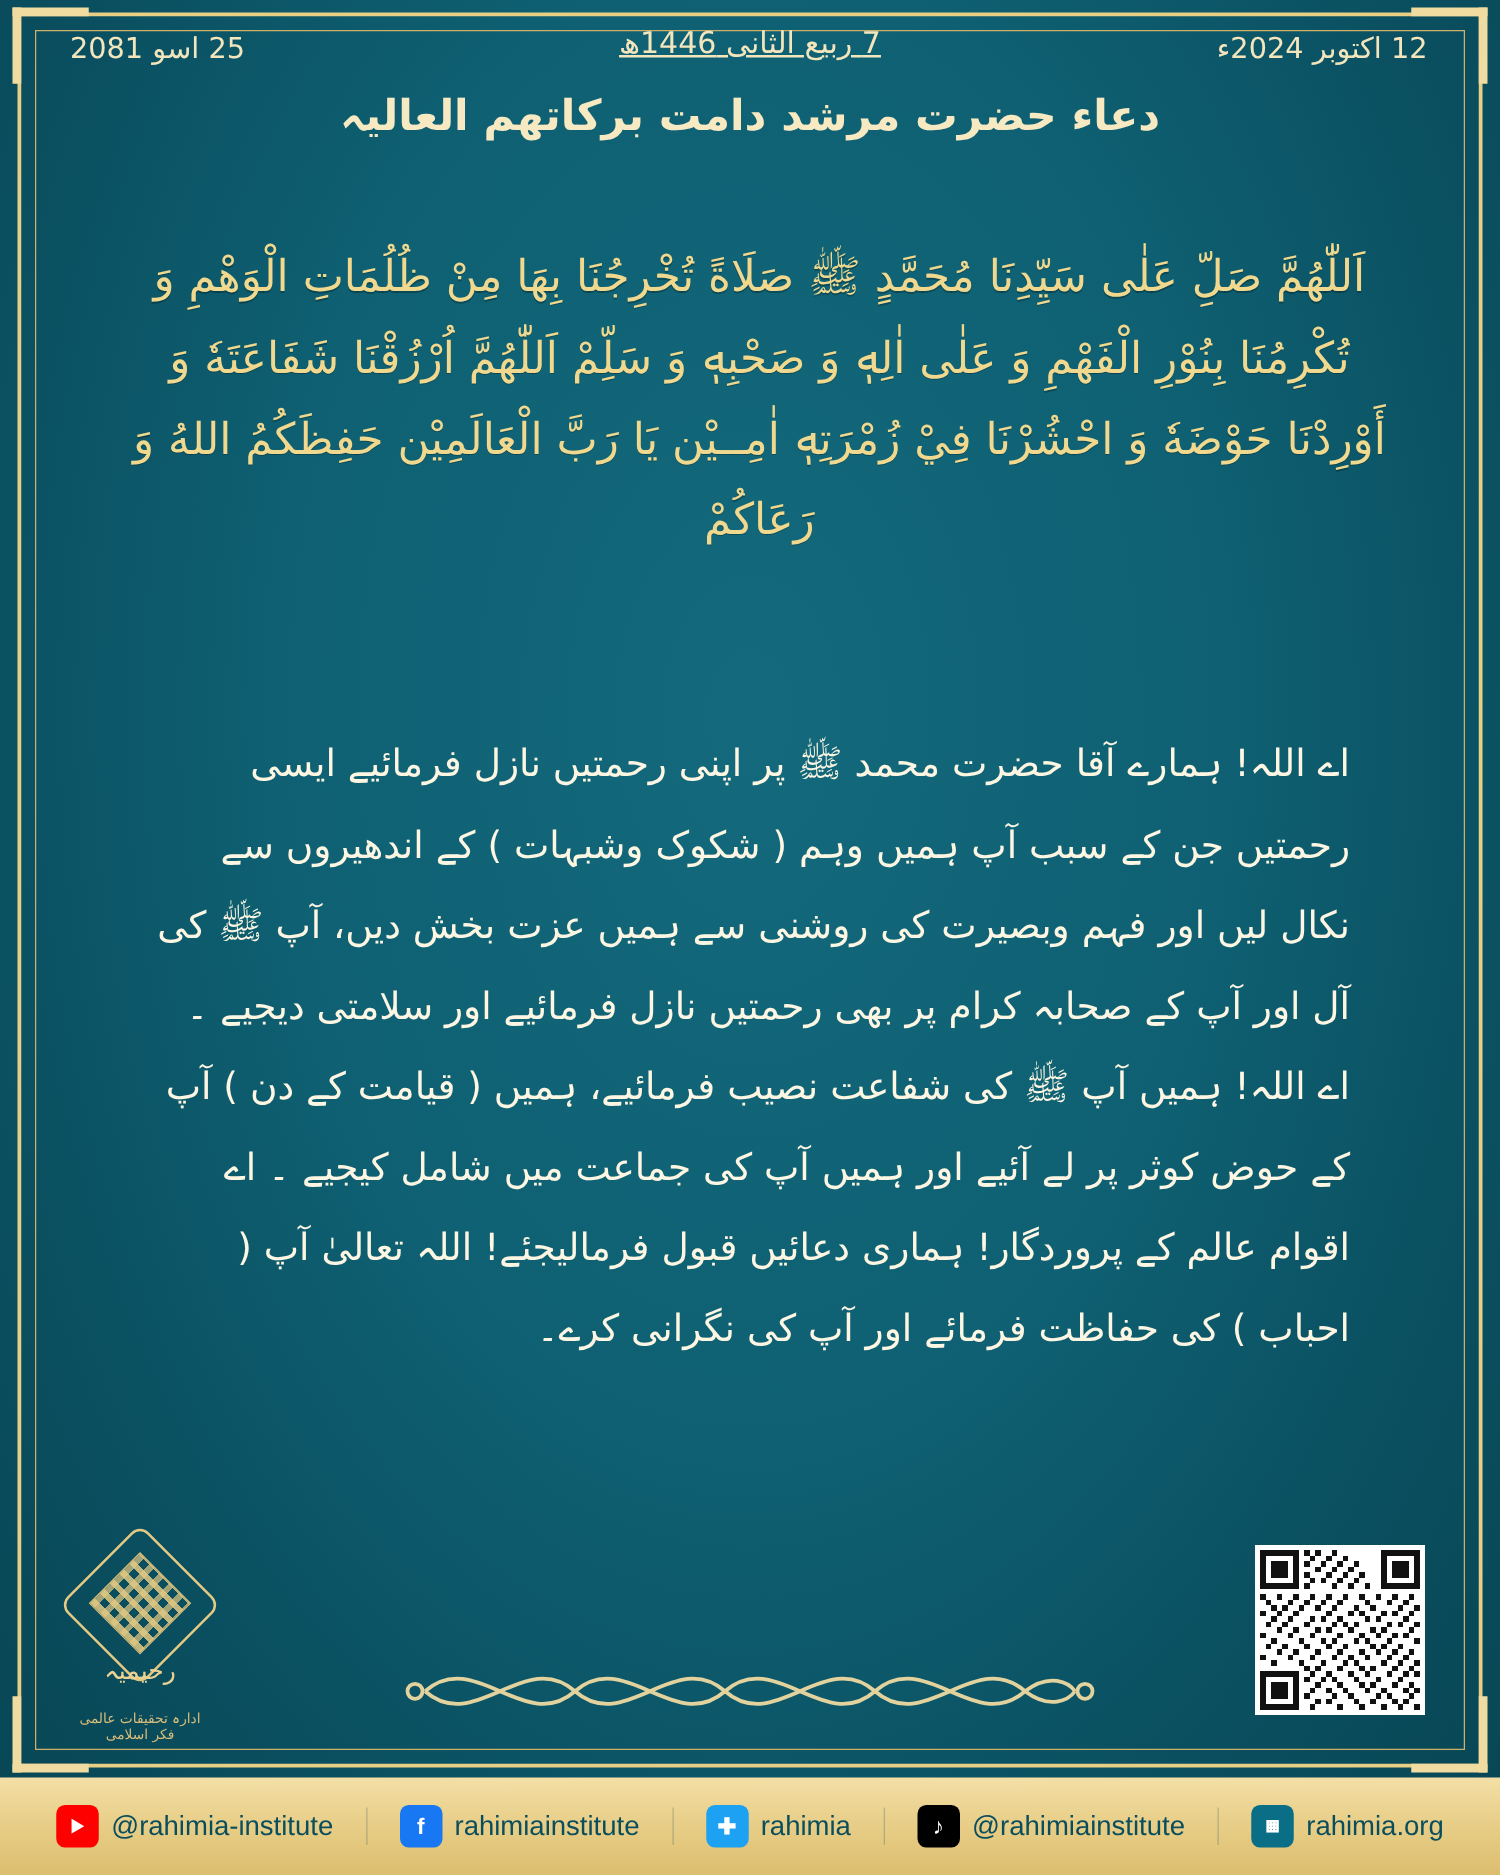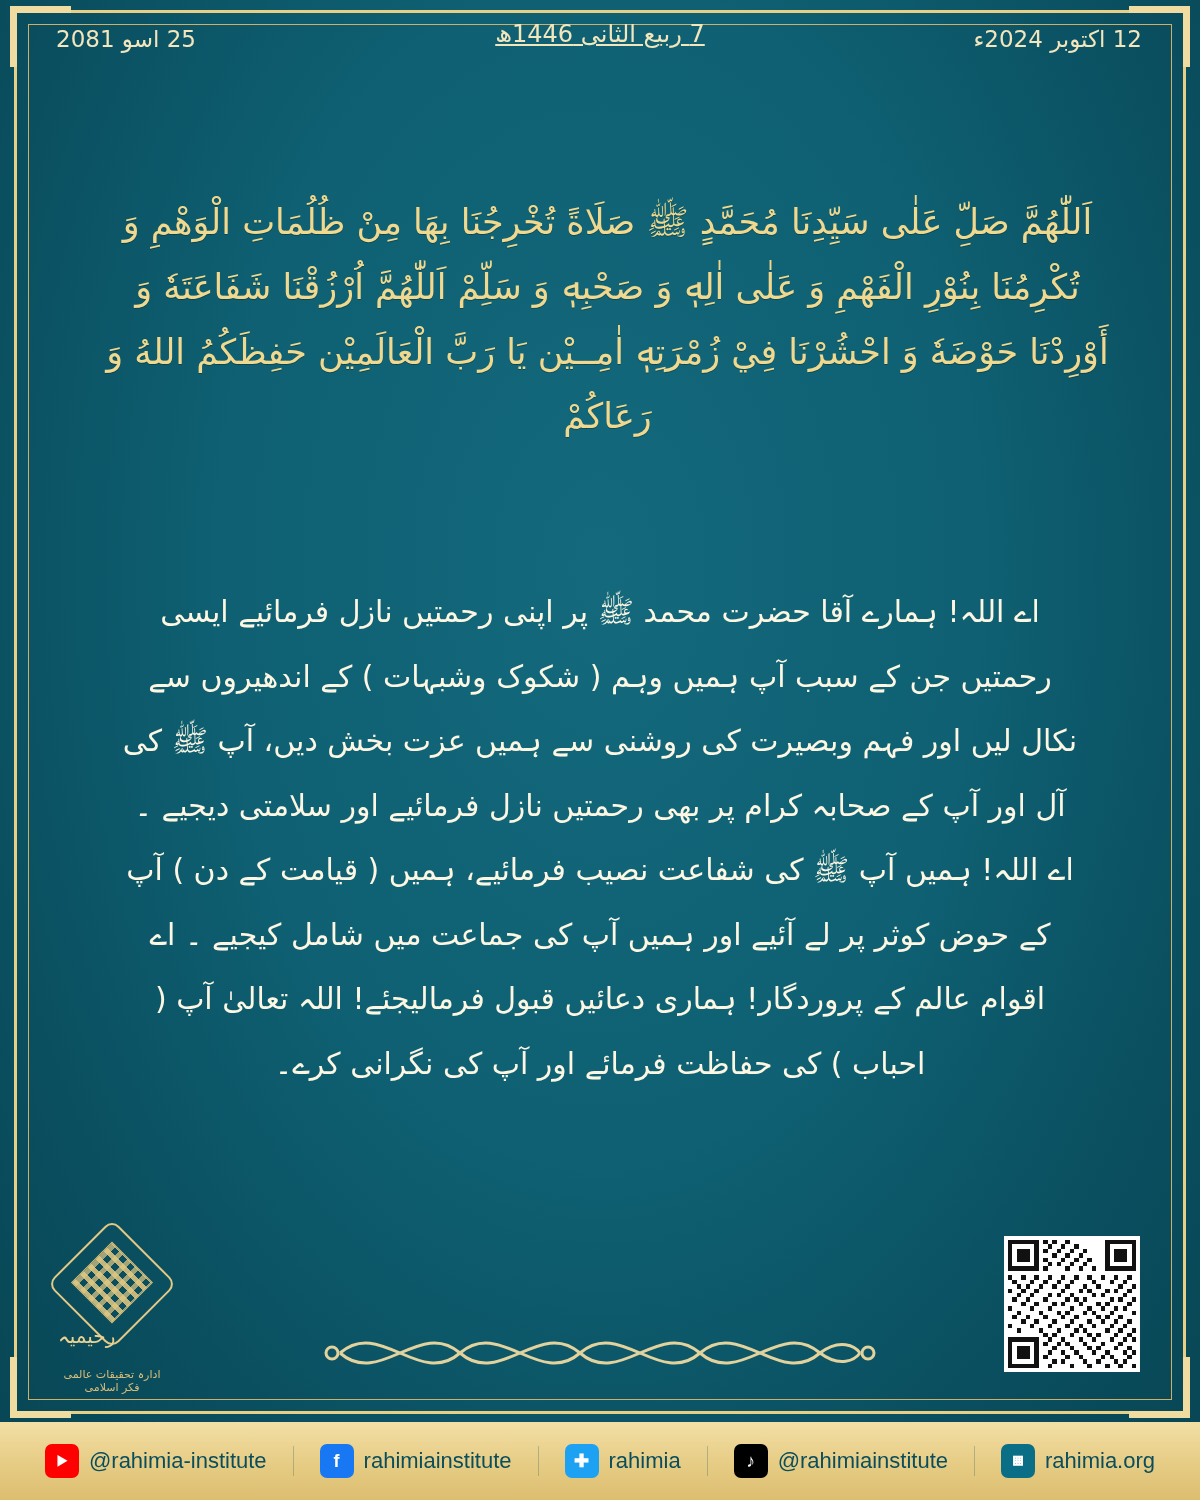--- a/index.html
+++ b/index.html
@@ -96,21 +96,21 @@
     line-height: 1.85;
     font-family: "DejaVu Sans", sans-serif;
     text-shadow: 0 1px 0 rgba(0,0,0,0.25);
   }
 
   
   .urdu {
     position: absolute;
     top: 580px;
     left: 120px; right: 120px;
-    text-align: center;
+    text-align: right;
     color: #fdf6e3;
     font-size: 30px;
     line-height: 2.15;
     font-family: "DejaVu Sans", sans-serif;
   }
 
   
   .logo {
     position: absolute;
     left: 58px;
@@ -131,21 +131,21 @@
     left: 14px; top: 14px;
     width: 56px; height: 56px;
     border: 1px solid #d8bd77;
     background:
       repeating-linear-gradient(0deg, rgba(227,201,131,0.85) 0 5px, transparent 5px 11px),
       repeating-linear-gradient(90deg, rgba(227,201,131,0.7) 0 5px, transparent 5px 11px);
   }
   .logo .logo-name {
     position: absolute;
     left: 0; right: 0; top: 86px;
-    text-align: left;
+    text-align: center;
     color: #e9d293;
     font-size: 20px;
   }
   .logo .logo-sub {
     position: absolute;
     left: 0; right: 0; top: 110px;
     text-align: center;
     color: #d9bd79;
     font-size: 11px;
     margin-top: 20px;
@@ -233,20 +233,21 @@
   <div class="corner tr"></div>
   <div class="corner bl"></div>
   <div class="corner br"></div>
 
   <div class="header">
     <div class="date right">12 اکتوبر 2024ء</div>
     <div class="date center">7 ربیع الثانی 1446ھ</div>
     <div class="date left">25 اسو 2081</div>
   </div>
 
+  <div class="title">دعاء حضرت مرشد دامت برکاتھم العالیہ</div>
 
   <div class="arabic">اَللّٰهُمَّ صَلِّ عَلٰى سَيِّدِنَا مُحَمَّدٍ ﷺ صَلَاةً تُخْرِجُنَا بِهَا مِنْ ظُلُمَاتِ الْوَهْمِ وَ تُكْرِمُنَا بِنُوْرِ الْفَهْمِ وَ عَلٰى اٰلِهٖ وَ صَحْبِهٖ وَ سَلِّمْ اَللّٰهُمَّ اُرْزُقْنَا شَفَاعَتَهٗ وَ أَوْرِدْنَا حَوْضَهٗ وَ احْشُرْنَا فِيْ زُمْرَتِهٖ اٰمِــيْن يَا رَبَّ الْعَالَمِيْن حَفِظَكُمُ اللهُ وَ رَعَاكُمْ</div>
 
   <div class="urdu">اے اللہ! ہمارے آقا حضرت محمد ﷺ پر اپنی رحمتیں نازل فرمائیے ایسی رحمتیں جن کے سبب آپ ہمیں وہم ( شکوک وشبہات ) کے اندھیروں سے نکال لیں اور فہم وبصیرت کی روشنی سے ہمیں عزت بخش دیں، آپ ﷺ کی آل اور آپ کے صحابہ کرام پر بھی رحمتیں نازل فرمائیے اور سلامتی دیجیے ۔ اے اللہ! ہمیں آپ ﷺ کی شفاعت نصیب فرمائیے، ہمیں ( قیامت کے دن ) آپ کے حوض کوثر پر لے آئیے اور ہمیں آپ کی جماعت میں شامل کیجیے ۔ اے اقوام عالم کے پروردگار! ہماری دعائیں قبول فرمالیجئے! اللہ تعالیٰ آپ ( احباب ) کی حفاظت فرمائے اور آپ کی نگرانی کرے۔</div>
 
   <div class="logo">
     <div class="badge">
       <div class="badge-inner"></div>
     </div>
     <div class="logo-name">رحیمیہ</div>

